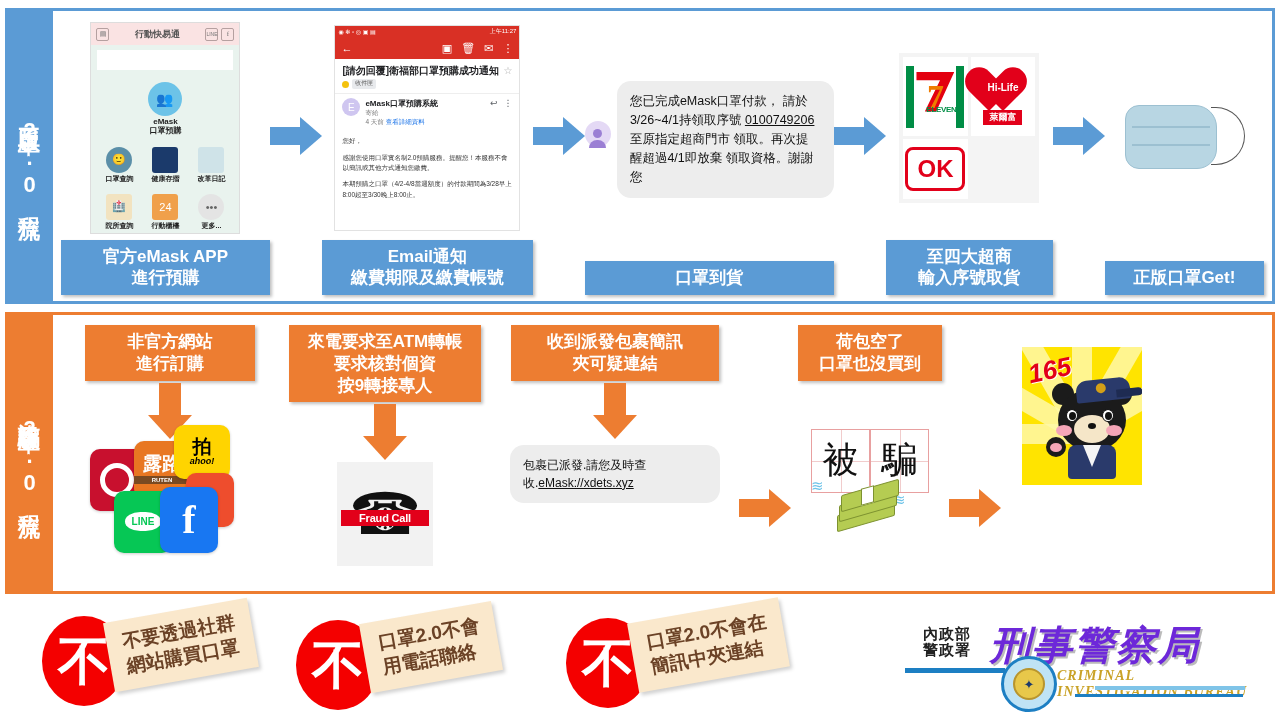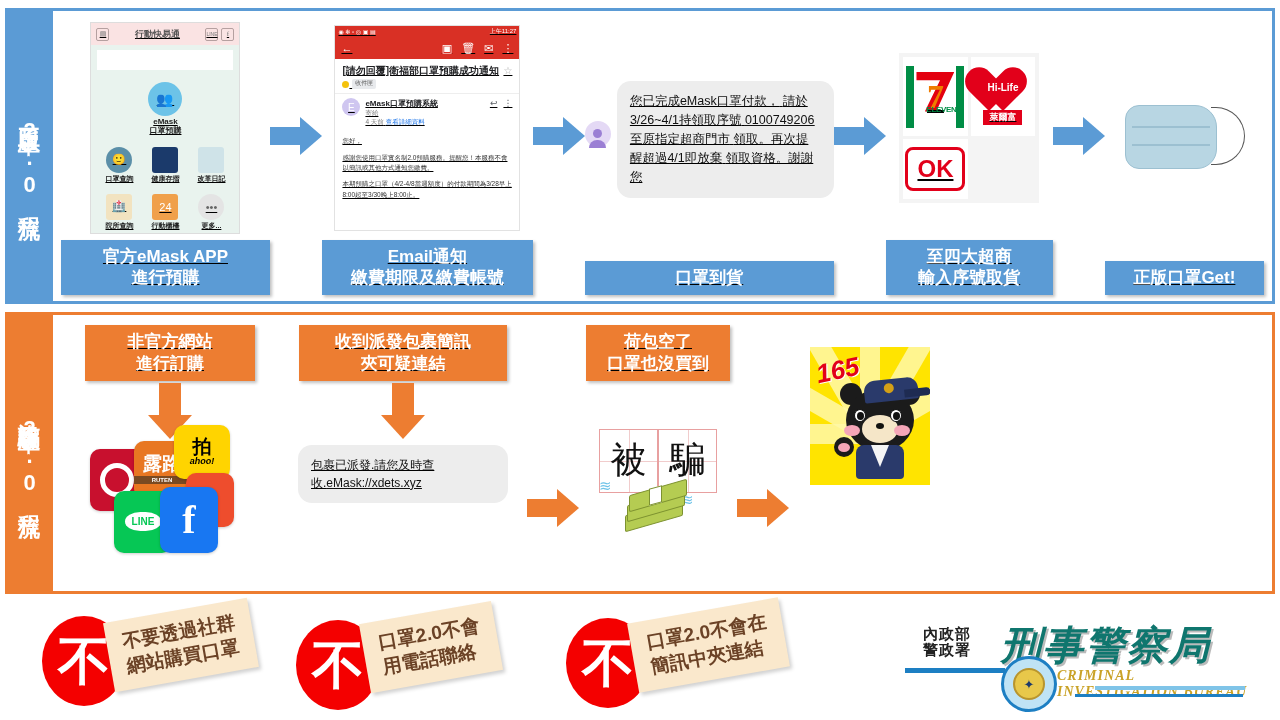--- a/index.html
+++ b/index.html
@@ -34,21 +34,20 @@
     background: #fff;
     position: relative;
   }
   #fraud-section .frame { border-color: #ED7D31; }
 
   
   .flow {
     position: absolute; inset: 0;
     display: flex; align-items: stretch;
     padding: 6px 8px;
-    text-decoration: underline;
   }
   .step {
     display: flex; flex-direction: column;
     align-items: center; justify-content: flex-start;
     position: relative;
   }
   .visual {
     flex: 1;
     display: flex; align-items: center; justify-content: center;
     width: 100%;
@@ -318,21 +317,21 @@
     padding: 9px 16px 11px; font-size: 19px; line-height: 1.32;
     transform: rotate(-10deg);
     box-shadow: 2px 3px 4px rgba(0,0,0,.18);
     white-space: nowrap;
   }
 
   
   #cib-logo { position: absolute; left: 905px; top: 612px; width: 345px; height: 104px; }
   .cib-cn-small{position:absolute;left:18px;top:14px;font-size:15px;font-weight:bold;color:#222;
     line-height:1.08;font-family:"Liberation Serif",serif;letter-spacing:1px;}
-  .cib-cn-big{position:absolute;left:96px;top:6px;font-size:40px;font-weight:bold;color:#0f766e;
+  .cib-cn-big{position:absolute;left:85px;top:6px;font-size:40px;font-weight:bold;color:#6d28d9;
     font-style:italic;letter-spacing:2px;font-family:"Liberation Serif",serif;
     text-shadow:2px 2px 0 #bbb;}
   .cib-en{position:absolute;left:152px;top:56px;font-size:14px;font-weight:bold;color:#c9a227;
     font-style:italic;letter-spacing:1px;font-family:"Liberation Serif",serif;}
   .cib-line{position:absolute;background:#1d7fc3;height:5px;}
   .cib-line.l1{left:0;top:56px;width:100px;}
   .cib-line.l2{left:190px;top:74px;width:150px;height:4px;background:#7fc4e8;}
   .cib-line.l3{left:170px;top:82px;width:168px;height:3px;background:#1d7fc3;}
   .cib-seal{position:absolute;left:96px;top:44px;width:56px;height:56px;border-radius:50%;
     background:#bfe3f5;border:3px solid #1d7fc3;display:flex;align-items:center;justify-content:center;}
@@ -567,20 +566,35 @@
             <div class="y">ahoo!</div>
           </div>
           <div class="lg lg-shopee">S</div>
           <div class="lg lg-line">
               <span class="tb">LINE</span>
             </div>
           <div class="lg lg-fb">f</div>
         </div>
       </div>
 
+      <div class="step" style="width:212px">
+        <div class="caption cap-orange" style="width:192px">
+          <div>來電要求至ATM轉帳</div>
+          <div>要求核對個資</div>
+          <div>按9轉接專人</div>
+        </div>
+        <div class="arrow-down">
+            <div class="shaft"></div>
+            <div class="head"></div>
+          </div>
+        <div class="fraudcall">
+          <div class="fc-phone">☎</div>
+          <div class="fc-tag">Fraud Call</div>
+        </div>
+      </div>
 
       <div class="step" style="width:248px">
         <div class="caption cap-orange" style="width:208px">
           <div>收到派發包裹簡訊</div>
           <div>夾可疑連結</div>
         </div>
         <div class="arrow-down">
             <div class="shaft"></div>
             <div class="head"></div>
           </div>

